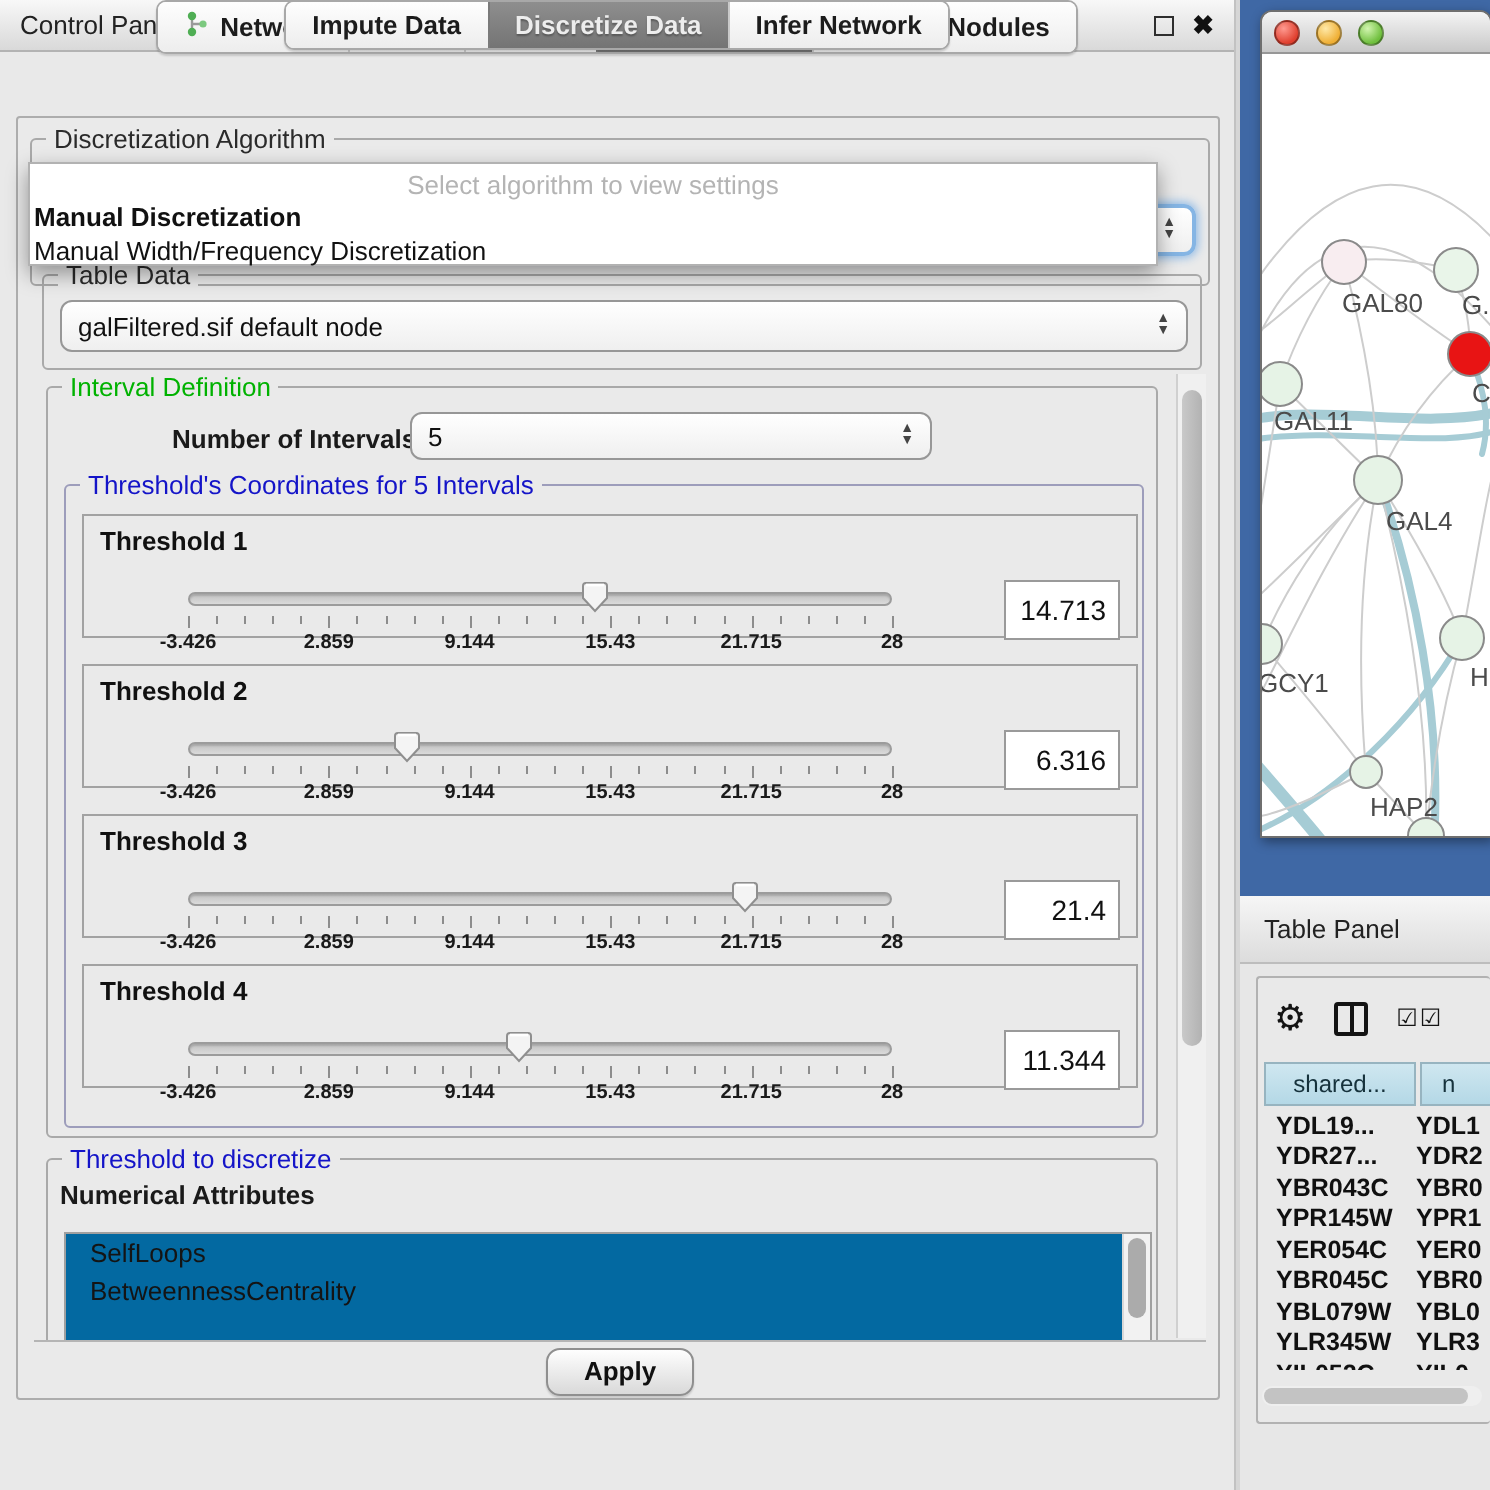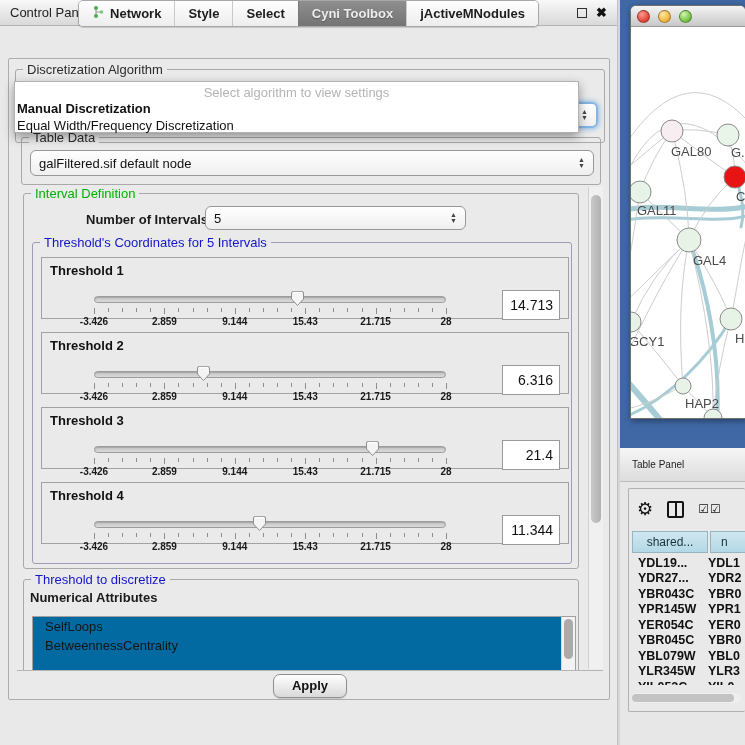--- a/index.html
+++ b/index.html
@@ -75,21 +75,21 @@
   .right-panel { position:absolute; left:620px; top:0; width:125px; height:745px; background:#e7e7e7; }
   .net-blue { position:absolute; left:0; top:0; width:125px; height:448px; background:#3f68a5; }
   .net-window { position:absolute; left:10px; top:5px; width:116px; height:414px; background:#fff; border:1px solid #6f6f6f; border-radius:6px 6px 0 0; overflow:hidden; box-shadow:1px 2px 6px rgba(0,0,0,.4); }
   .net-titlebar { height:21px; background:linear-gradient(#f4f4f4,#c8c8c8); border-bottom:1px solid #979797; display:flex; align-items:center; padding-left:6px; gap:8px; }
   .light { width:13px; height:13px; border-radius:50%; border:1px solid rgba(0,0,0,.35); }
   .light.red    { background:radial-gradient(circle at 35% 30%, #ff9a90, #e0402f 70%); }
   .light.yellow { background:radial-gradient(circle at 35% 30%, #ffe9a8, #efaf35 70%); }
   .light.green  { background:radial-gradient(circle at 35% 30%, #d2f5b0, #6fbf3d 70%); }
   .net-canvas { display:block; background:#fff; }
 
-  .tp-titlebar { position:absolute; left:0; top:448px; width:125px; height:34px; background:linear-gradient(#f6f6f6,#dcdcdc); border-bottom:1px solid #bdbdbd; display:flex; align-items:center; padding-left:12px; font-size:10px; color:#222; }
+  .tp-titlebar { position:absolute; left:0; top:448px; width:125px; height:34px; background:linear-gradient(#f6f6f6,#dcdcdc); border-bottom:1px solid #bdbdbd; display:flex; align-items:center; padding-left:12px; font-size:13px; color:#222; }
   .tp-box { position:absolute; left:8px; top:488px; width:117px; height:224px; background:#e9e9e9; border:1px solid #b2b2b2; border-right:none; border-radius:2px; overflow:hidden; }
   .tp-toolbar { position:absolute; left:0; top:6px; width:100%; height:28px; display:flex; align-items:center; gap:14px; padding-left:8px; }
   .gear { font-size:18px; color:#141414; line-height:18px; }
   .splitcols { width:17px; height:17px; border:2px solid #141414; border-radius:2px; position:relative; }
   .splitcols::after { content:""; position:absolute; left:50%; top:0; bottom:0; width:2px; background:#141414; transform:translateX(-50%); }
   .checks { font-size:12px; color:#141414; letter-spacing:1px; }
   .tp-header { position:absolute; left:3px; top:42px; display:flex; gap:2px; }
   .tp-hcell { height:22px; background:linear-gradient(#cfe7f0,#b4d8e6); border:1px solid #97b4c0; font-size:12px; color:#16323c; display:flex; align-items:center; justify-content:center; }
   .tp-rows { position:absolute; left:3px; top:66px; width:114px; height:130px; overflow:hidden; }
   .tp-row { display:flex; height:15.5px; align-items:center; font-size:12.5px; font-weight:700; color:#101010; }
@@ -145,21 +145,21 @@
             <span>▲</span>
             <span>▼</span>
           </span>
       </div>
     </div>
 
     <div class="popup">
       <div class="prompt">Select algorithm to view settings</div>
       <div id="popup-options">
           <div class="opt selected">Manual Discretization</div>
-          <div class="opt">Equal Width/Frequency Discretization</div>
+          <div class="opt">Manual Width/Frequency Discretization</div>
         </div>
     </div>
 
     <div class="group" style="left:12px; top:78px; width:580px; height:48px;">
       <span class="gtitle black">Table Data</span>
       <div class="combo" style="left:8px; top:12px; width:564px;">
         <span>galFiltered.sif default node</span>
         <span class="stepper">
             <span>▲</span>
             <span>▼</span>
@@ -375,20 +375,33 @@
       <div class="vscroll">
           <div class="thumb"></div>
         </div>
     </div>
 
     <div class="apply-row">
       <div class="btn">Apply</div>
     </div>
   </div>
 
+  <div class="segbar-wrap" id="bottom-tabs-wrap">
+      <div class="segbar" id="bottom-tabs">
+        <div class="seg-tab">
+          <span>Impute Data</span>
+        </div>
+        <div class="seg-tab selected">
+          <span>Discretize Data</span>
+        </div>
+        <div class="seg-tab">
+          <span>Infer Network</span>
+        </div>
+      </div>
+    </div>
 </div>
 
 <div class="right-panel">
   <div class="net-blue"></div>
   <div class="net-window">
     <div class="net-titlebar">
       <span class="light red"></span>
       <span class="light yellow"></span>
       <span class="light green"></span>
     </div>

